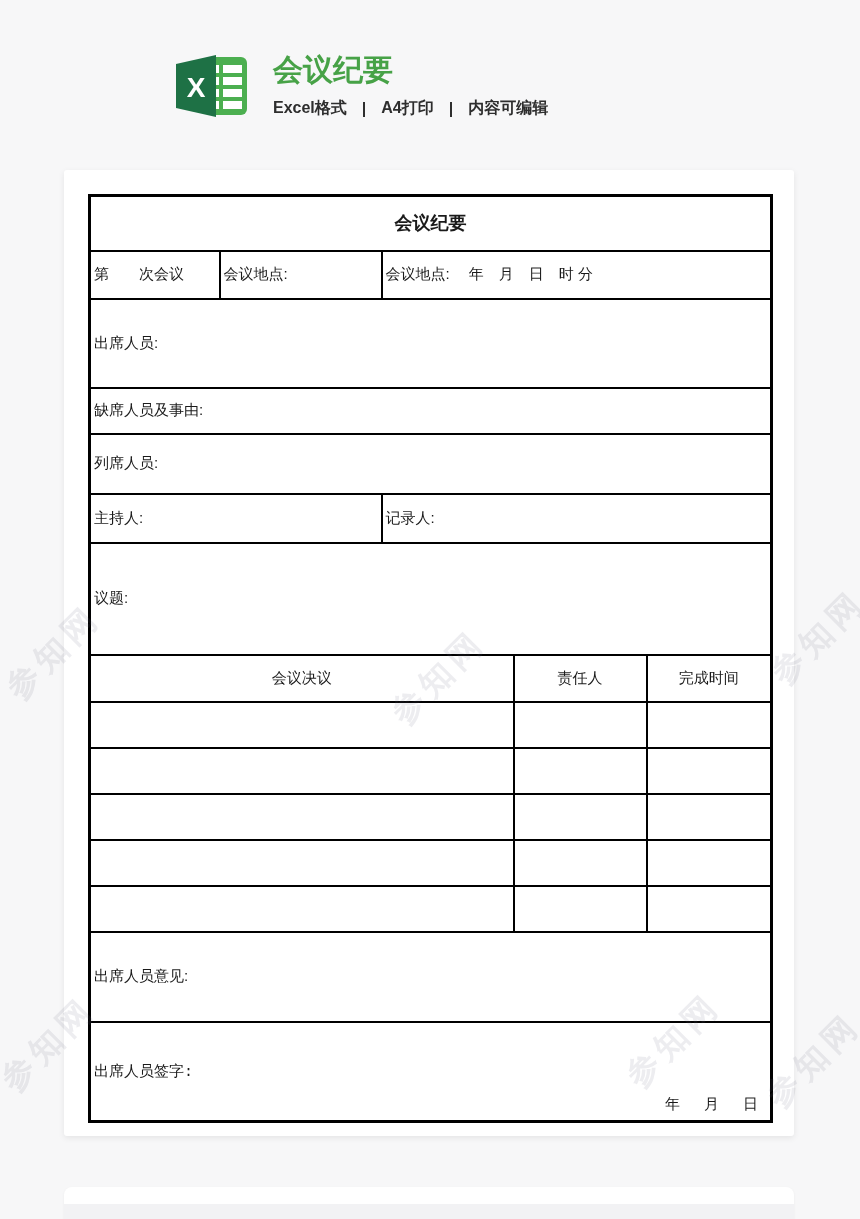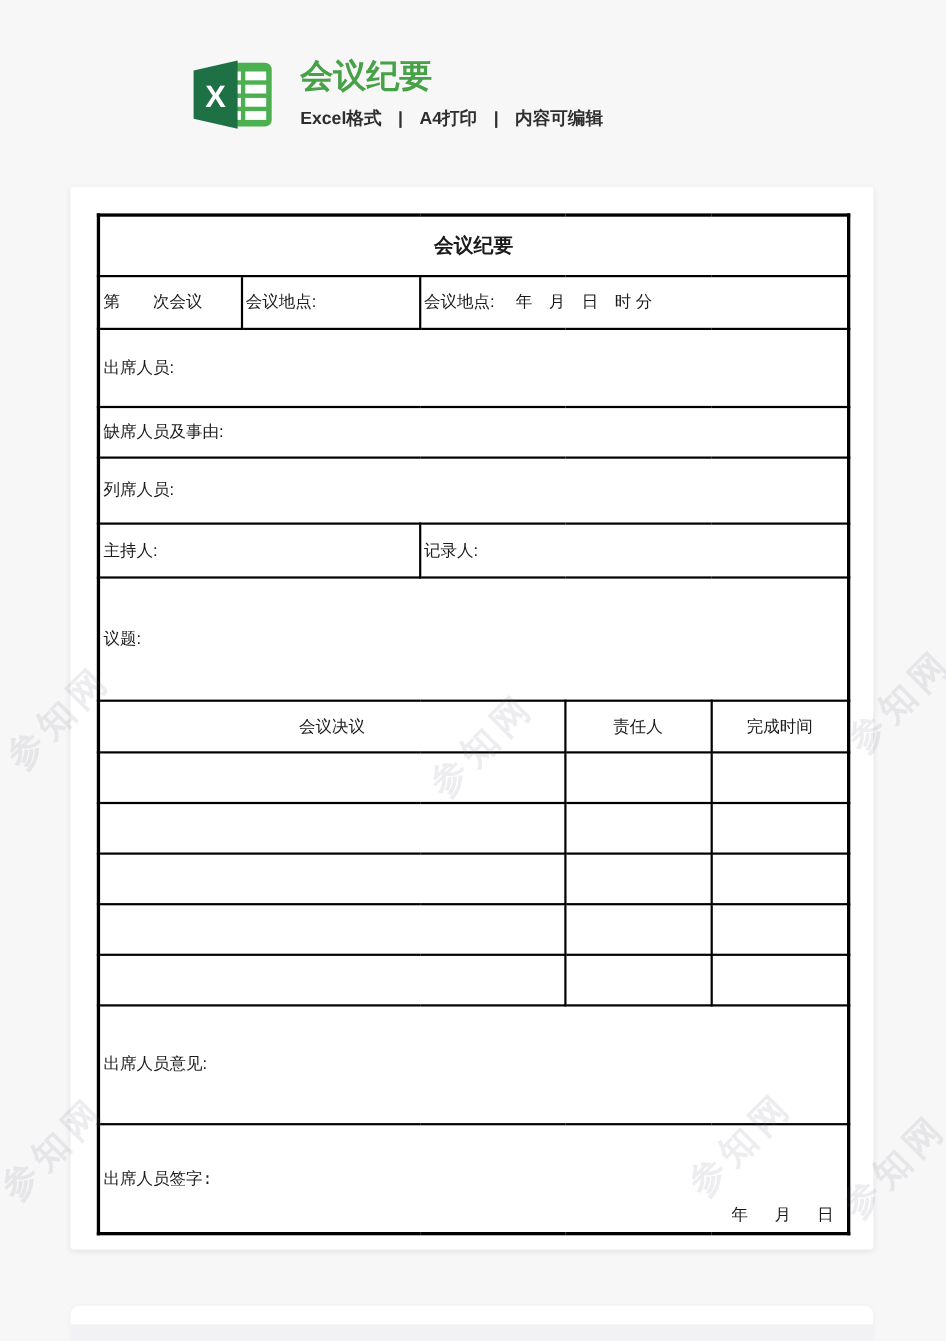--- a/index.html
+++ b/index.html
@@ -51,23 +51,23 @@
     border-collapse:collapse;table-layout:fixed;
     border:3px solid #000;
     font-size:15px;
   }
   table.form td{
     border:2px solid #000;
     padding:2px 3px;
     vertical-align:middle;
     overflow:hidden;
   }
-  .h55{height:55px;}.h48{height:48px;}.h89{height:71px;}.h46{height:46px;}
+  .h55{height:55px;}.h48{height:48px;}.h89{height:89px;}.h46{height:46px;}
   .h43{height:60px;}.h49{height:49px;}.h112{height:112px;}.h47{height:47px;}
-  .h90{height:108px;}.h100{height:100px;font-family:Liberation Mono, monospace;}
+  .h90{height:90px;}.h100{height:100px;font-family:Liberation Mono, monospace;}
   td.doc-title{
     text-align:center;font-weight:bold;font-size:18px;
   }
   td.center{text-align:center;}
   td.top{vertical-align:top;padding-top:7px;}
   td.sign-cell{position:relative;}
   .date-line{
     position:absolute;right:12px;bottom:6px;font-size:15px;
   }
 

